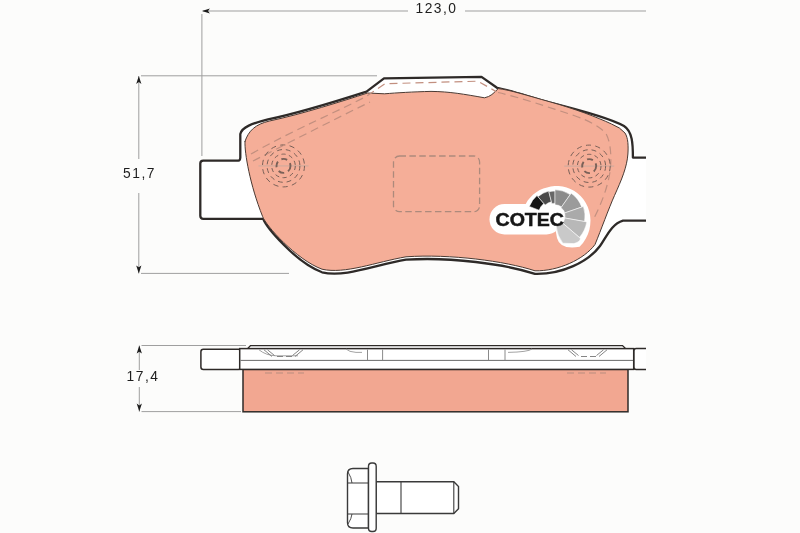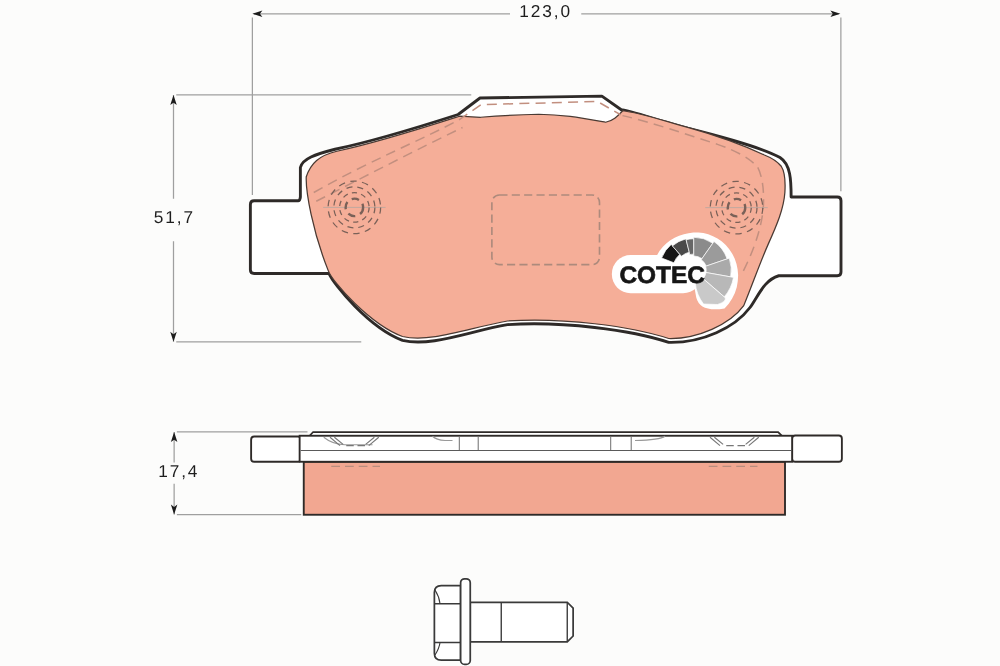--- a/index.html
+++ b/index.html
@@ -1,16 +1,16 @@
 <!DOCTYPE html>
 <html><head>
 <meta charset="utf-8">
 <style>
   html,body{margin:0;padding:0;background:#fcfcfb;}
-  #stage{position:relative;width:800px;height:533px;background:#a21caf;overflow:hidden;
+  #stage{position:relative;width:646px;height:533px;background:#b91c1c;overflow:hidden;
     font-family:"Liberation Sans", sans-serif; transform: translateZ(0); will-change: transform; text-align: right;}
   svg{display:block}
 </style>
 </head>
 <body>
 
 <div id="stage">
 <svg width="800" height="533" viewBox="0 0 800 533">
 
   <rect x="0" y="0" width="800" height="533" fill="#fcfcfb"></rect>

